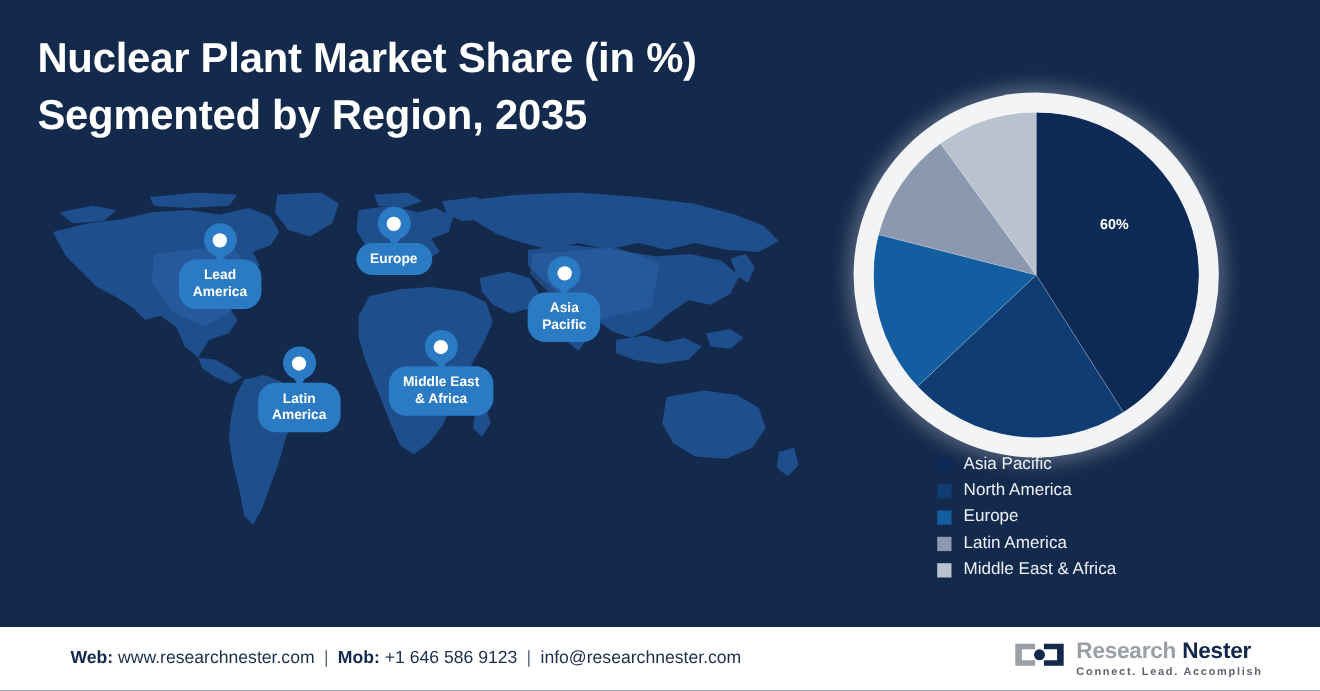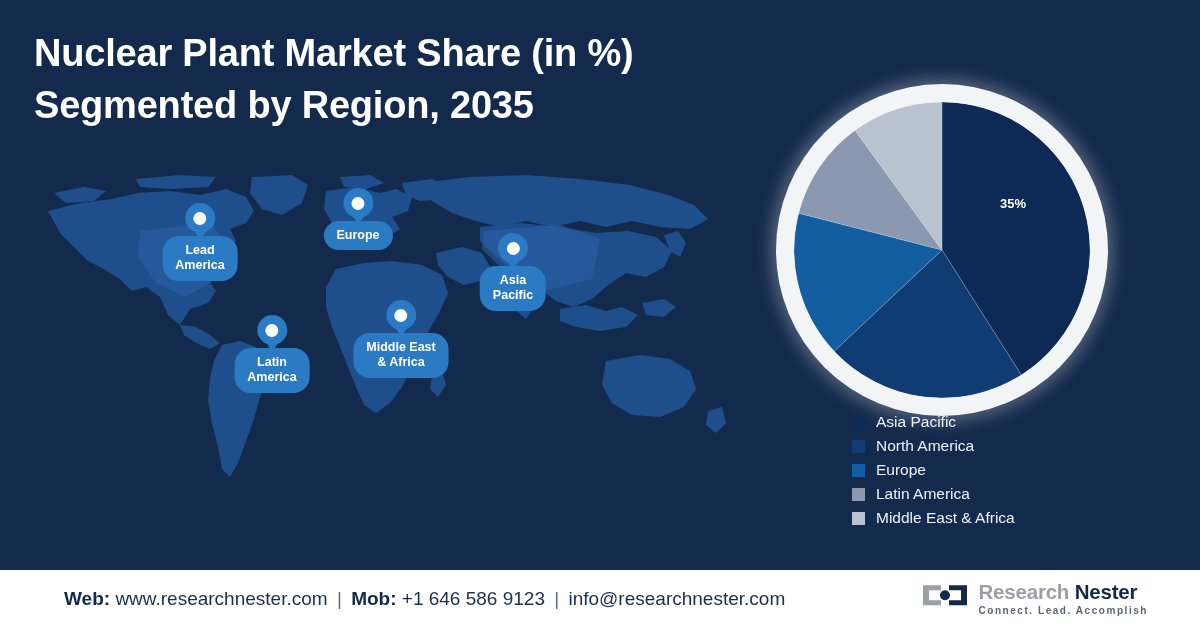--- a/index.html
+++ b/index.html
@@ -71,21 +71,21 @@
   .lg-sw{width:13px;height:13px;margin-right:11px;flex:none;}
   .lg-txt{color:#ecf1f7;font-size:15.5px;white-space:nowrap;}
 
   
   #footer{
     position:absolute;left:0;bottom:0;width:1200px;height:58px;
     background:#ffffff;
   }
   #footer-text{
     position:absolute;left:64px;top:50%;transform:translateY(-50%);
-    font-size:19px;color:#1b2f4d;white-space:nowrap;
+    font-size:16px;color:#1b2f4d;white-space:nowrap;
   }
   #footer-text b{color:#13294b;font-weight:bold;}
   #footer-text .sep{color:#5a6a80;padding:0 4px;}
 
   #logo{position:absolute;right:52px;top:50%;transform:translateY(-50%);
         display:flex;}
   #logo-mark{width:48px;height:26px;margin-right:9px;flex:none;}
   #logo-txt{line-height:1;}
   #logo-name{font-size:20.5px;font-weight:bold;letter-spacing:-0.2px;}
   #logo-name .w1{color:#9aa0a6;}
@@ -206,21 +206,21 @@
       <svg viewBox="0 0 296 296" width="296" height="296">
         <g id="slices">
             <path d="M148,148 L148,0 A148,148 0 0,1 227.30236565689154,272.9605329742982 Z" fill="#0d2a57" stroke="rgba(255,255,255,0.22)" stroke-width="0.8"></path>
             <path d="M148,148 L227.30236565689154,272.9605329742982 A148,148 0 0,1 40.11264314163107,249.3129716774459 Z" fill="#0f3d73" stroke="rgba(255,255,255,0.22)" stroke-width="0.8"></path>
             <path d="M148,148 L40.11264314163107,249.3129716774459 A148,148 0 0,1 4.6496921529625865,111.19389669960145 Z" fill="#125ea0" stroke="rgba(255,255,255,0.22)" stroke-width="0.8"></path>
             <path d="M148,148 L4.6496921529625865,111.19389669960145 A148,148 0 0,1 61.00778266071396,28.265484832507795 Z" fill="#8b98af" stroke="rgba(255,255,255,0.22)" stroke-width="0.8"></path>
             <path d="M148,148 L61.00778266071396,28.265484832507795 A148,148 0 0,1 147.99999999999997,0 Z" fill="#b9c2cf" stroke="rgba(255,255,255,0.22)" stroke-width="0.8"></path>
           </g>
       </svg>
     </div>
-    <div id="pie-label">35%</div>
+    <div id="pie-label">60%</div>
   </div>
 
   <div id="legend">
     <div class="lg-row">
       <span class="lg-sw" style="background:#0d2a57"></span>
       <span class="lg-txt">Asia Pacific</span>
     </div>
     <div class="lg-row">
       <span class="lg-sw" style="background:#0f3d73"></span>
       <span class="lg-txt">North America</span>

